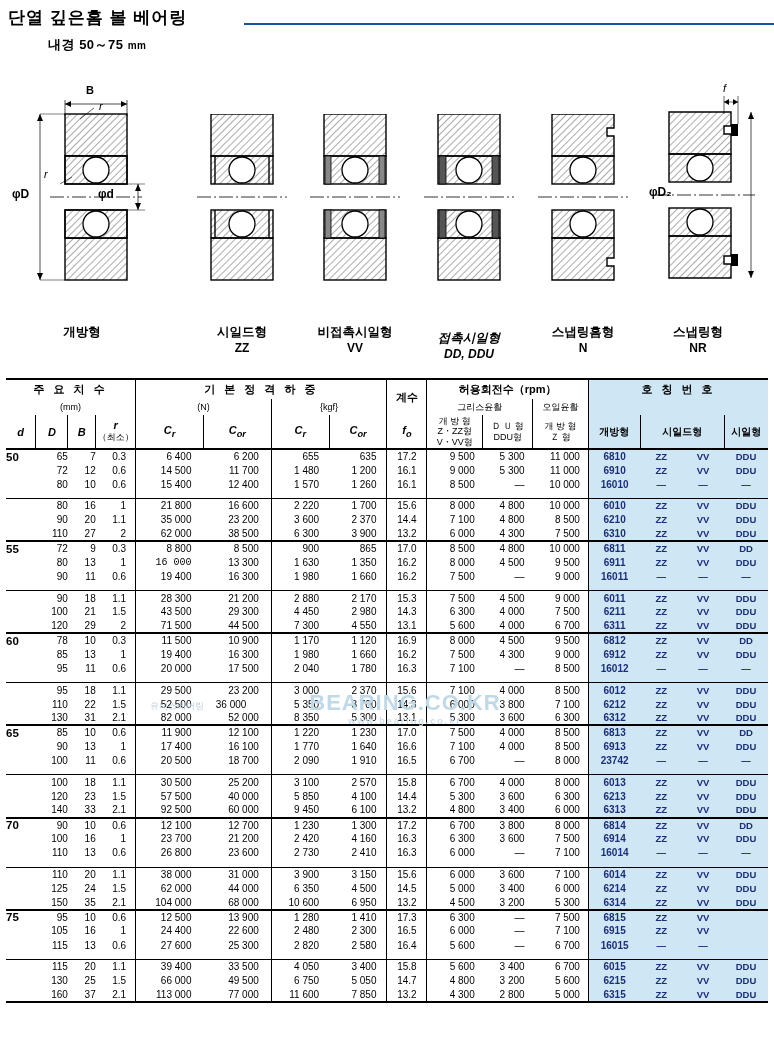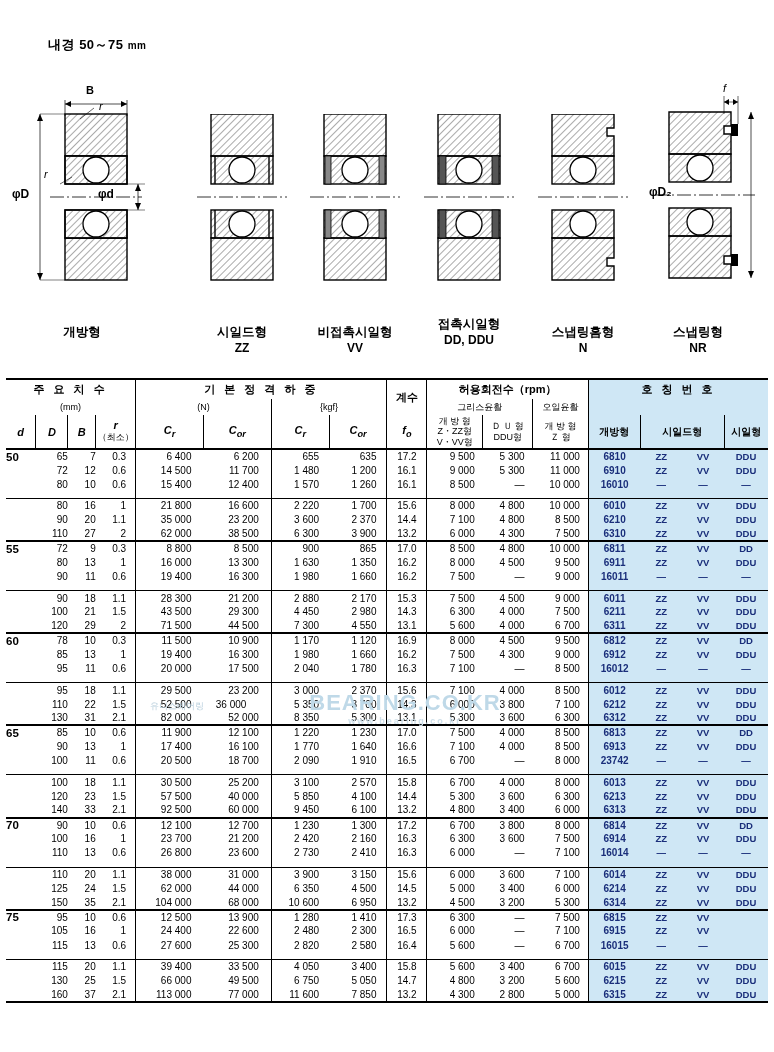--- a/index.html
+++ b/index.html
@@ -75,20 +75,24 @@
   .wm .sm { display:block; font-size: 9px; letter-spacing: 2px; color:#cfe0ea; }
   .wm2 {
     position:absolute; left: 150px; top: 700px; font-size: 9px; color:#b9cfdd;
   }
 </style>
 </head>
 <body>
 
 <div class="page">
 
+  <div class="title-bar">
+    <div class="title-kr">단열 깊은홈 볼 베어링</div>
+    <div class="title-rule"></div>
+  </div>
   <div class="subtitle">
     <span>내경</span>
     <span>50～75</span>
     <span class="small">mm</span>
   </div>
 
   <div class="diagrams">
 
     <div class="brg" style="left:20px; top:10px;">
       <svg width="170" height="250" viewBox="0 0 170 250">
@@ -191,21 +195,21 @@
         <rect x="14" y="96" width="62" height="28" fill="url(#hatch)" stroke="#000" stroke-width="1.4"></rect>
         <circle cx="45" cy="56" r="13" fill="#fff" stroke="#000" stroke-width="1.3"></circle>
         <circle cx="45" cy="110" r="13" fill="#fff" stroke="#000" stroke-width="1.3"></circle>
         <rect x="15" y="42" width="7" height="28" fill="#555" stroke="#000" stroke-width="0.8"></rect>
         <rect x="68" y="42" width="7" height="28" fill="#555" stroke="#000" stroke-width="0.8"></rect>
         <rect x="15" y="96" width="7" height="28" fill="#555" stroke="#000" stroke-width="0.8"></rect>
         <rect x="68" y="96" width="7" height="28" fill="#555" stroke="#000" stroke-width="0.8"></rect>
         <line x1="0" y1="83" x2="90" y2="83" stroke="#000" stroke-width="0.8" stroke-dasharray="14,3,2,3"></line>
       </svg>
     </div>
-    <div class="cap" style="left:409px; top:254px;">
+    <div class="cap" style="left:409px; top:268px;font-style:italic;">
       <span>접촉시일형</span>
       <span class="l2">DD, DDU</span>
     </div>
 
     <div class="brg" style="left:538px; top:52px;">
       <svg width="90" height="180" viewBox="0 0 90 180">
         <path d="M14,0 L76,0 L76,14 L69,14 L69,22 L76,22 L76,42 L14,42 Z" fill="url(#hatch)" stroke="#000" stroke-width="1.4"></path>
         <path d="M14,124 L76,124 L76,144 L69,144 L69,152 L76,152 L76,166 L14,166 Z" fill="url(#hatch)" stroke="#000" stroke-width="1.4"></path>
         <rect x="14" y="42" width="62" height="28" fill="url(#hatch)" stroke="#000" stroke-width="1.4"></rect>
         <rect x="14" y="96" width="62" height="28" fill="url(#hatch)" stroke="#000" stroke-width="1.4"></rect>
@@ -454,21 +458,21 @@
             <td class="code vl hl-blue">6811</td>
             <td class="sfx hl-blue">ZZ</td>
             <td class="sfx hl-blue">VV</td>
             <td class="sfx hl-blue">DD</td>
           </tr>
           <tr>
             <td class="d-col" style="height:14.2px;"></td>
             <td class="num">80</td>
             <td class="num">13</td>
             <td class="num" style="padding-right:9px;">1</td>
-            <td class="num vl" style="padding-right:12px;">16 000</td>
+            <td class="num vl" style="padding-right:12px;font-family:Liberation Mono, monospace;">16 000</td>
             <td class="num" style="padding-right:12px;">13 300</td>
             <td class="num vl" style="padding-right:10px;">1 630</td>
             <td class="num" style="padding-right:10px;">1 350</td>
             <td class="ctr vl">16.2</td>
             <td class="num vl" style="padding-right:8px;">8 000</td>
             <td class="num" style="padding-right:8px;">4 500</td>
             <td class="num" style="padding-right:8px;">9 500</td>
             <td class="code vl hl-blue">6911</td>
             <td class="sfx hl-blue">ZZ</td>
             <td class="sfx hl-blue">VV</td>
@@ -835,21 +839,21 @@
             <td class="sfx hl-blue">DD</td>
           </tr>
           <tr>
             <td class="d-col" style="height:14.2px;"></td>
             <td class="num">100</td>
             <td class="num">16</td>
             <td class="num" style="padding-right:9px;">1</td>
             <td class="num vl" style="padding-right:12px;">23 700</td>
             <td class="num" style="padding-right:12px;">21 200</td>
             <td class="num vl" style="padding-right:10px;">2 420</td>
-            <td class="num" style="padding-right:10px;">2 160</td>
+            <td class="num" style="padding-right:10px;">4 160</td>
             <td class="ctr vl">16.3</td>
             <td class="num vl" style="padding-right:8px;">6 300</td>
             <td class="num" style="padding-right:8px;">3 600</td>
             <td class="num" style="padding-right:8px;">7 500</td>
             <td class="code vl hl-blue">6914</td>
             <td class="sfx hl-blue">ZZ</td>
             <td class="sfx hl-blue">VV</td>
             <td class="sfx hl-blue">DDU</td>
           </tr>
           <tr>

